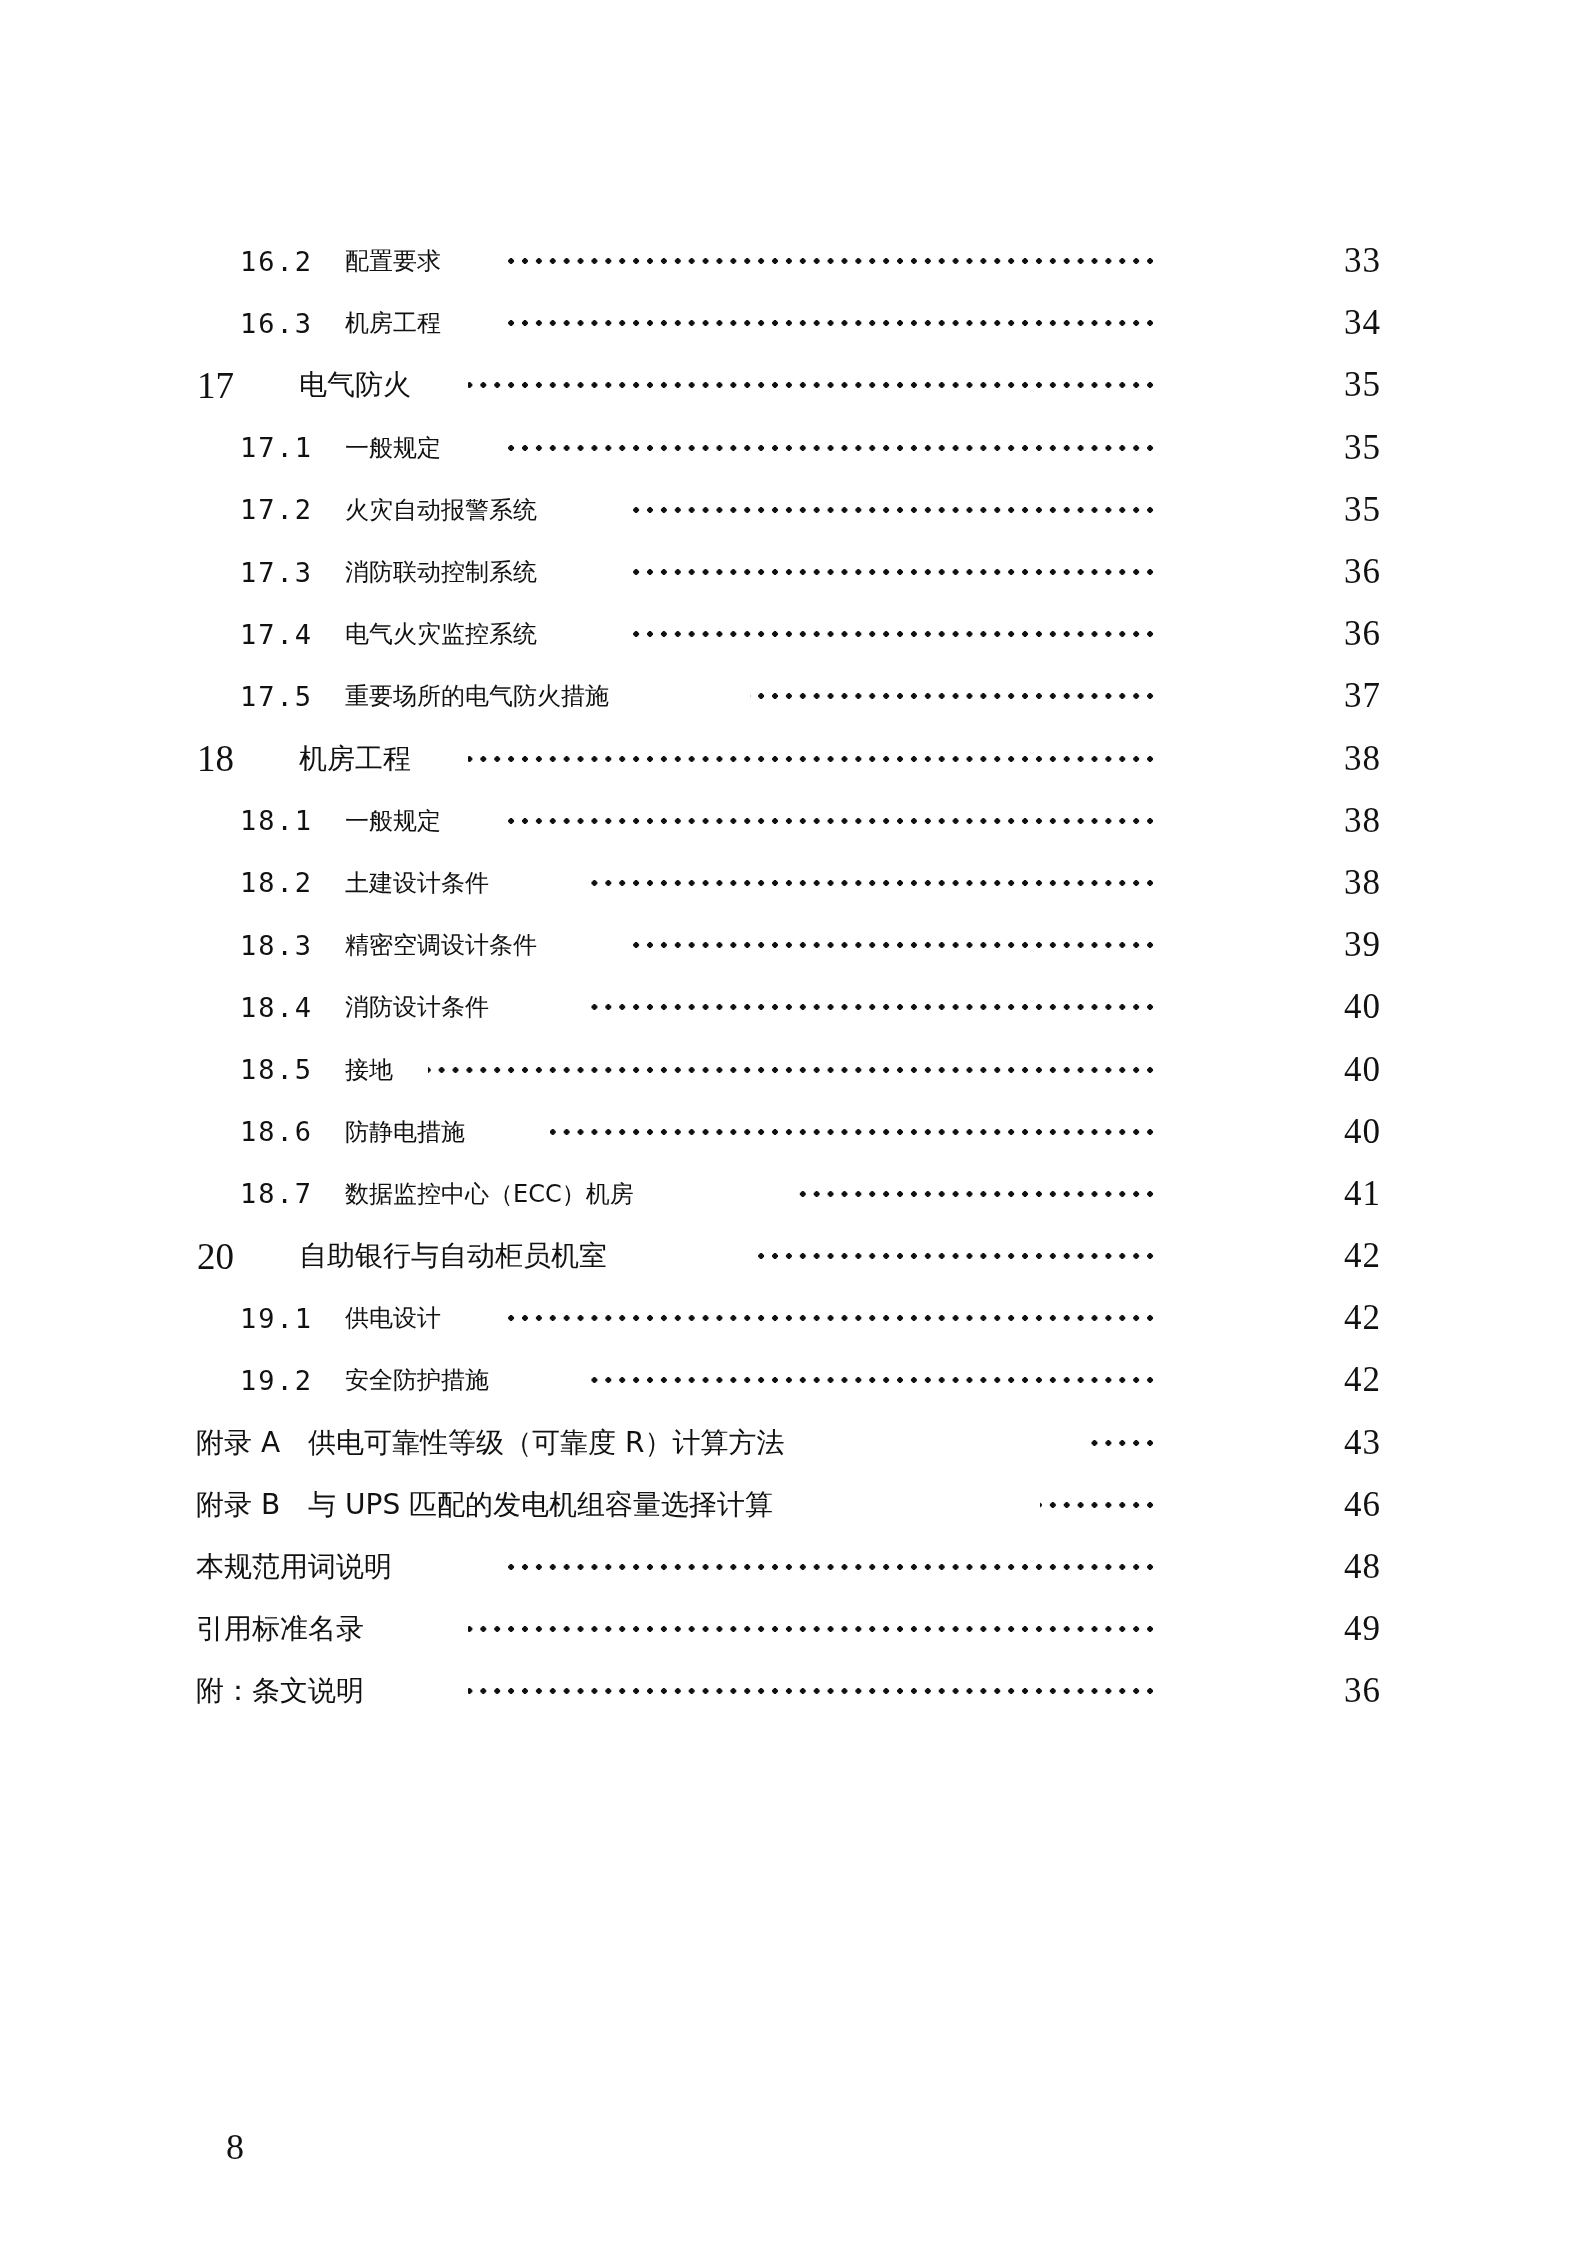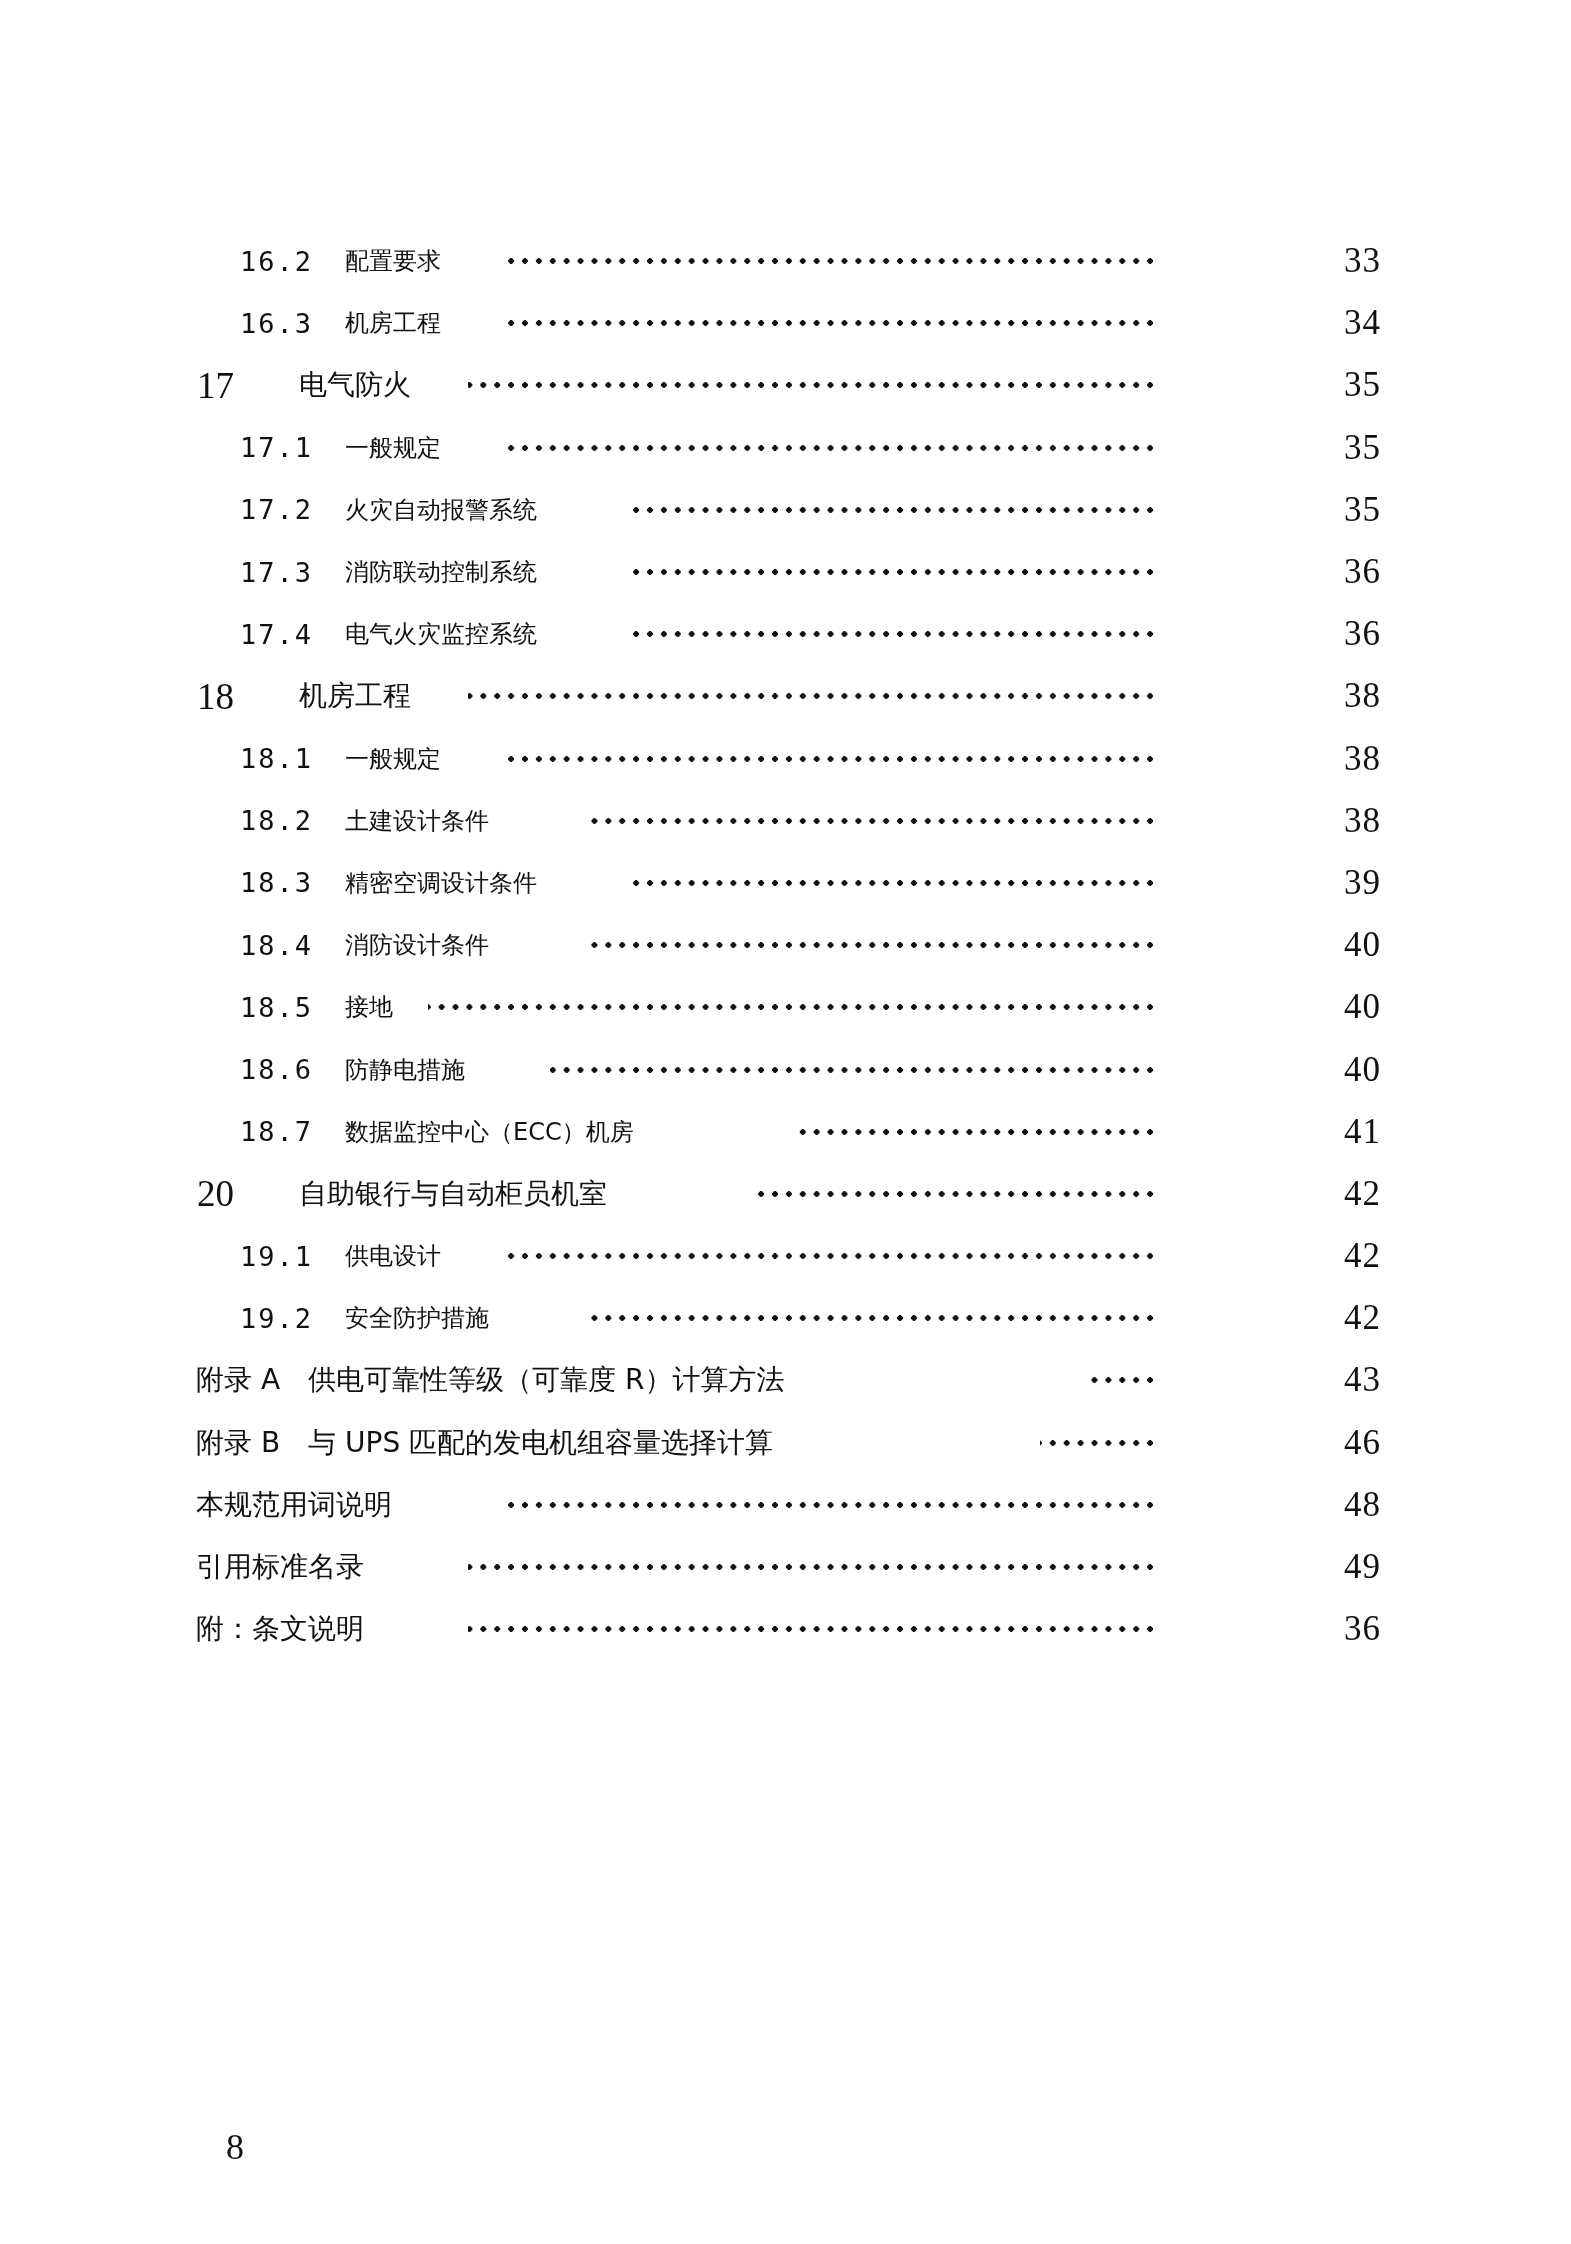--- a/index.html
+++ b/index.html
@@ -113,20 +113,26 @@
     <span class="title">消防联动控制系统</span>
     <span class="leader" style="left:628px"></span>
     <span class="page">36</span>
   </div>
   <div class="toc-row lvl-2">
     <span class="num">17.4</span>
     <span class="title">电气火灾监控系统</span>
     <span class="leader" style="left:628px"></span>
     <span class="page">36</span>
   </div>
+  <div class="toc-row lvl-2">
+    <span class="num">17.5</span>
+    <span class="title">重要场所的电气防火措施</span>
+    <span class="leader" style="left:750px"></span>
+    <span class="page">37</span>
+  </div>
   <div class="toc-row lvl-1">
     <span class="num">18</span>
     <span class="title">机房工程</span>
     <span class="leader" style="left:468px"></span>
     <span class="page">38</span>
   </div>
   <div class="toc-row lvl-2">
     <span class="num">18.1</span>
     <span class="title">一般规定</span>
     <span class="leader" style="left:508px"></span>

